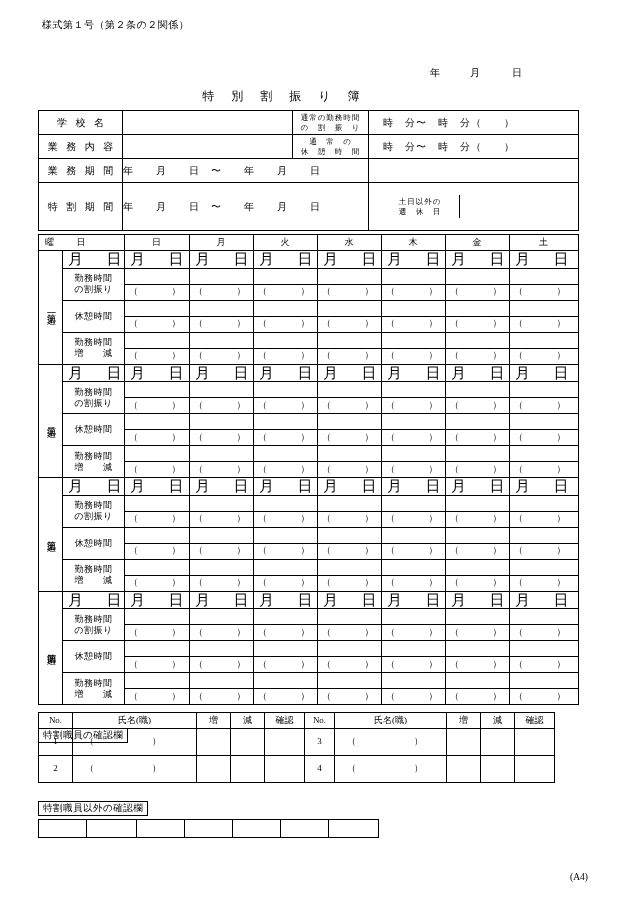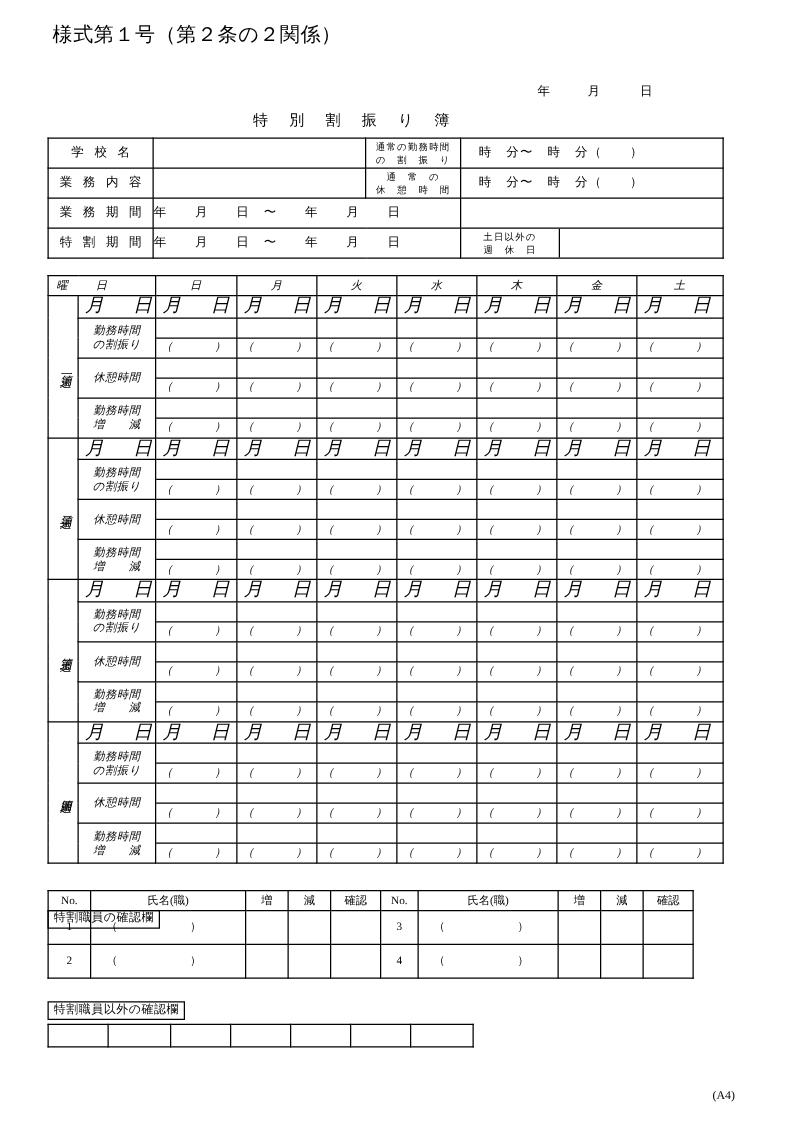--- a/index.html
+++ b/index.html
@@ -20,21 +20,21 @@
     position: relative;
     width: 630px;
     height: 903px;
     box-sizing: border-box;
     padding: 0;
   }
   .form-no {
     position: absolute;
     left: 42px;
     top: 18px;
-    font-size: 16px;
+    font-size: 10px;
     letter-spacing: 0.5px;
   }
   .date-line {
     position: absolute;
     left: 430px;
     top: 66px;
     font-size: 10px;
     letter-spacing: 1px;
   }
   .date-line span { display: inline-block; }
@@ -93,23 +93,22 @@
   .period-cell {
     font-size: 10px;
     letter-spacing: 1px;
     text-align: left;
   }
 
   
   .weeks-table {
     position: absolute;
     left: 38px;
-    top: 220px;
+    top: 234px;
     width: 540px;
-    font-style: italic;
   }
   .weeks-table td { height: 15px; }
   .wk-label {
     font-size: 9.5px;
     letter-spacing: 1px;
     writing-mode: vertical-rl;
     text-orientation: upright;
     line-height: 1.05;
     padding: 2px 0;
   }
@@ -221,21 +220,21 @@
         <td class="time-cell">時　分〜　時　分（　　）</td>
       </tr>
       <tr>
         <td class="lbl">業 務 期 間</td>
         <td class="period-cell" colspan="2">年　　月　　日　〜　　年　　月　　日</td>
         <td></td>
       </tr>
       <tr>
         <td class="lbl">特 割 期 間</td>
         <td class="period-cell" colspan="2">年　　月　　日　〜　　年　　月　　日</td>
-        <td style="padding:0">
+        <td style="padding:12px">
           <table style="width:100%;border:none">
             <tbody>
                 <tr>
               <td class="lbl-sm" style="width:78px;border:none;border-right:1px solid #000;height:21px">土日以外の<br>週　休　日</td>
               <td style="border:none"></td>
             </tr>
           </tbody>
             </table>
         </td>
       </tr>

